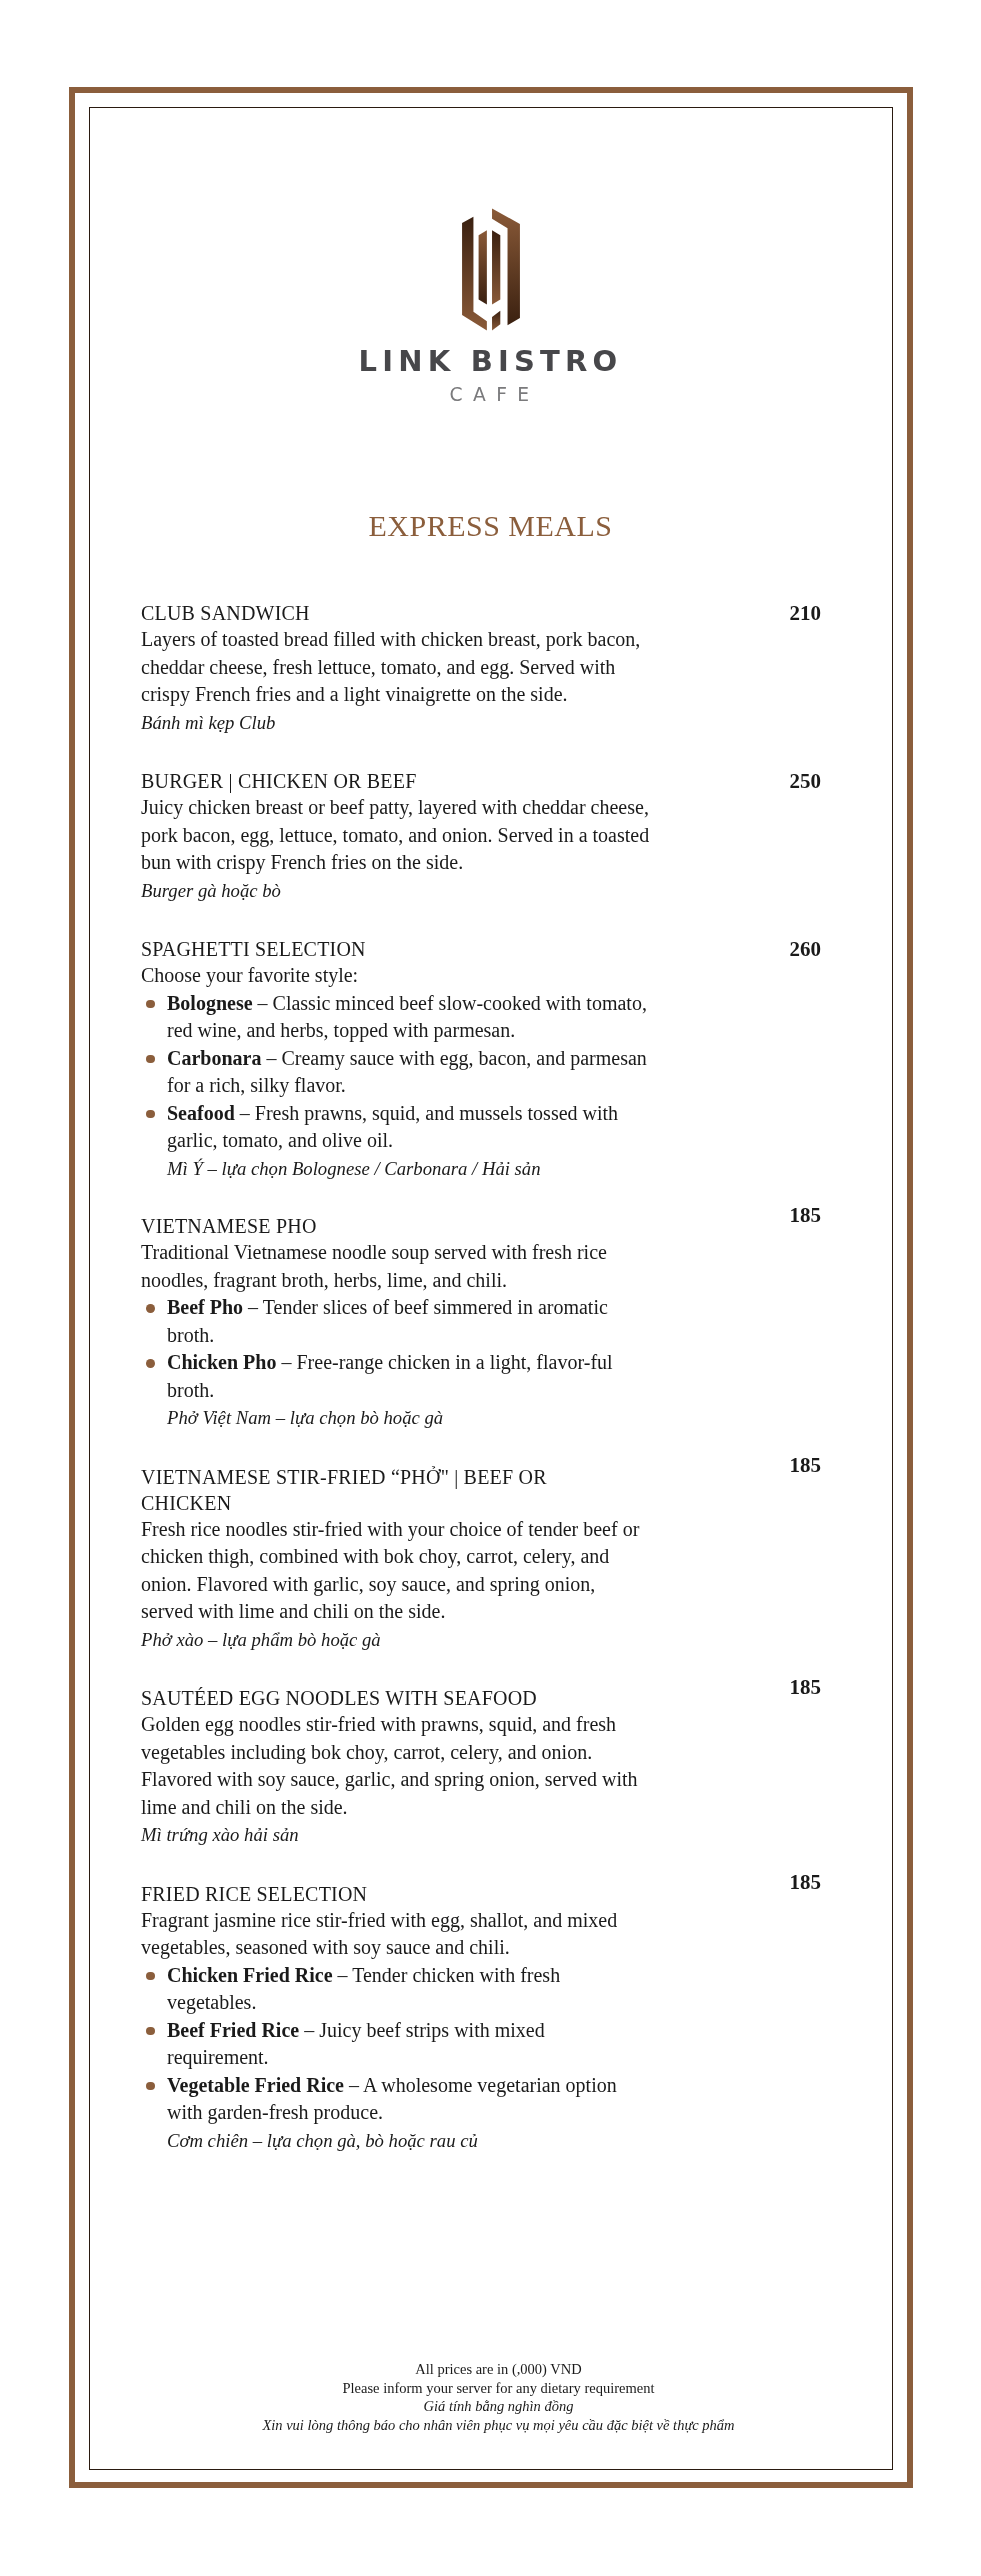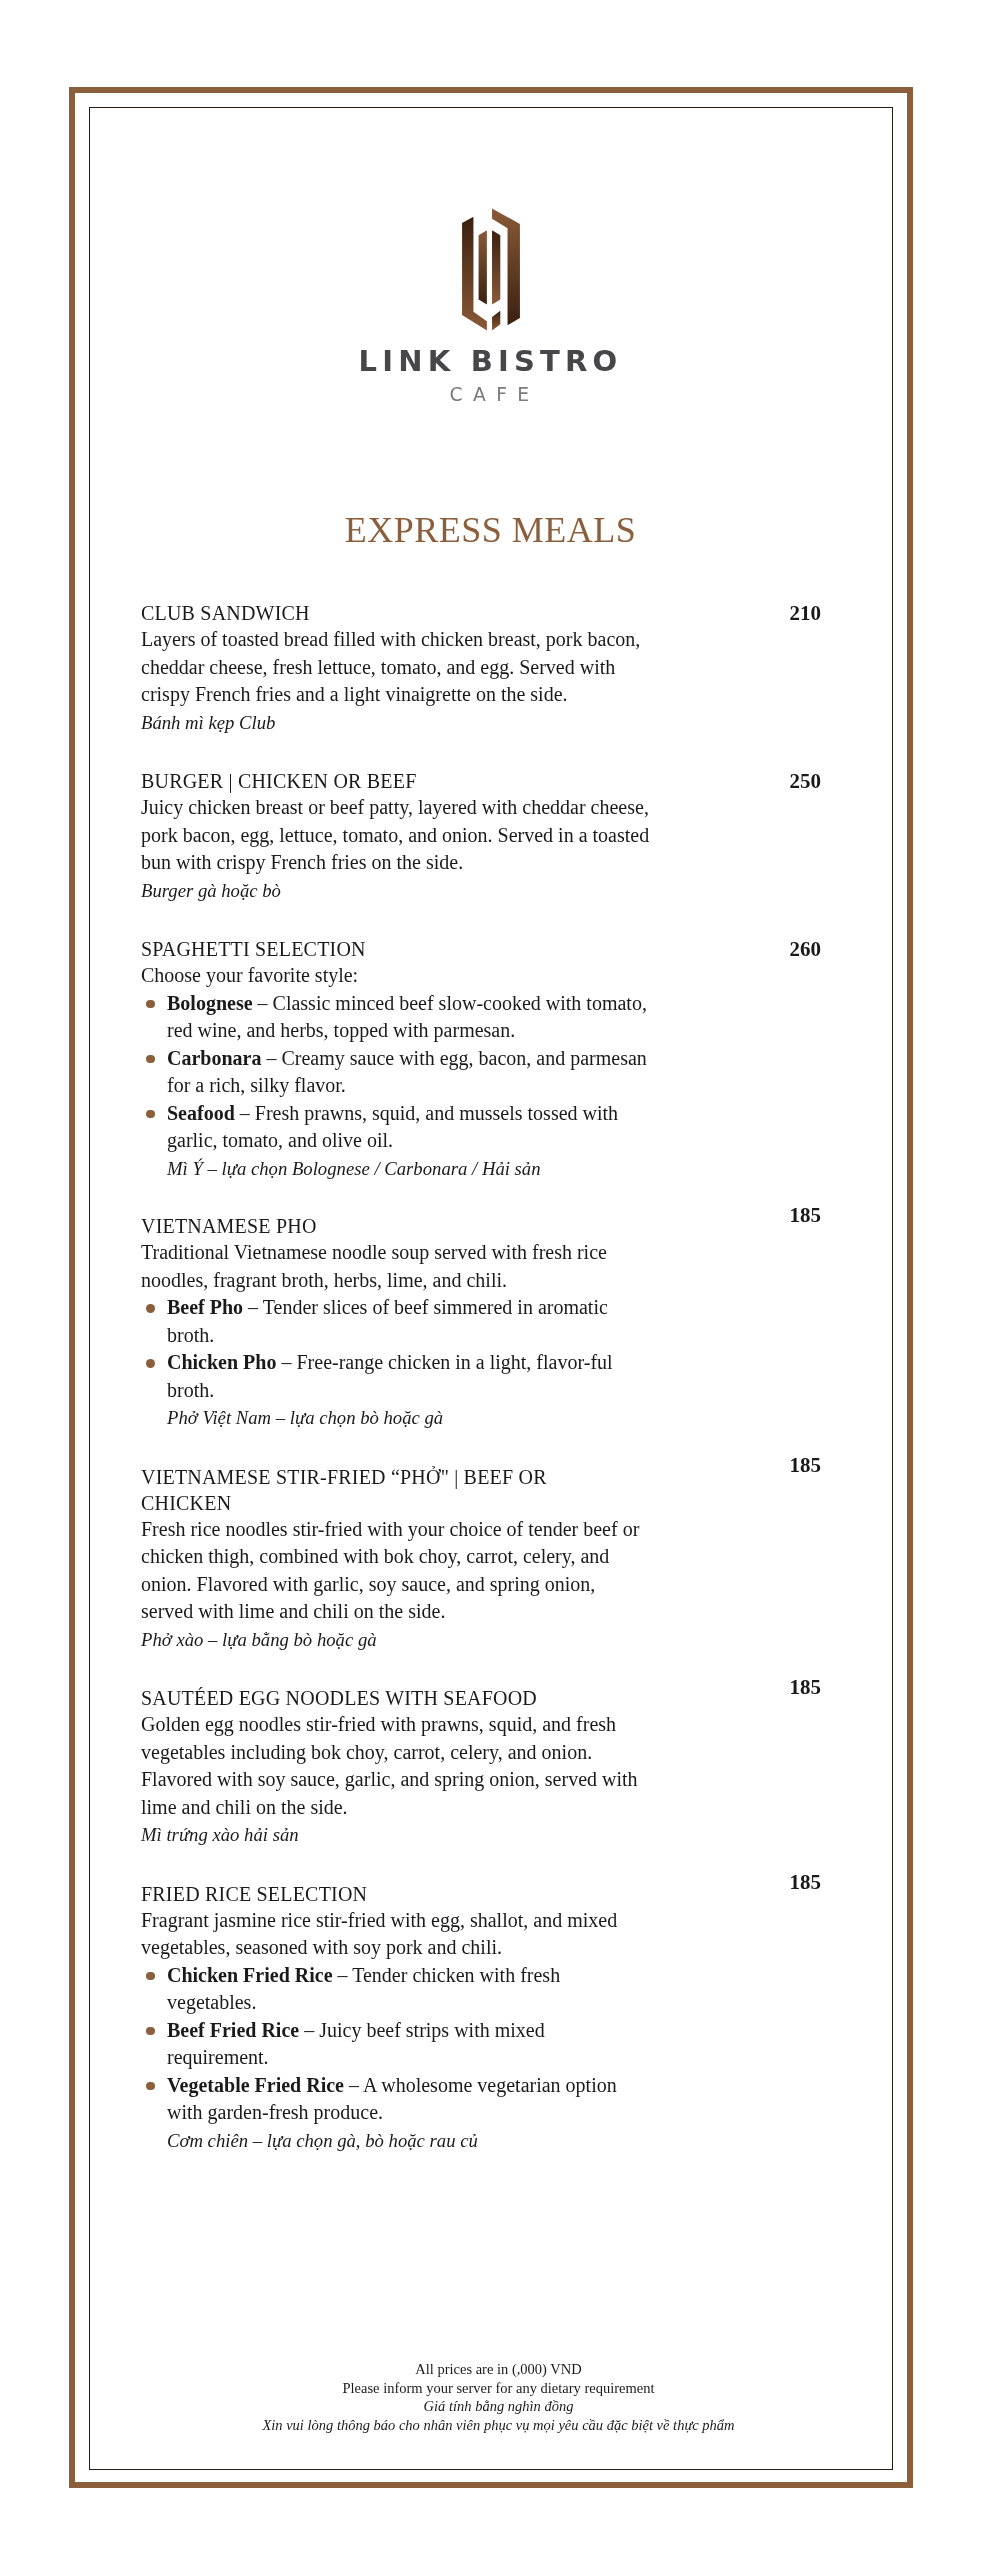--- a/index.html
+++ b/index.html
@@ -9,21 +9,21 @@
                    border: 6.2px solid #8B5E3C; }
     .inner-frame { position: absolute; left: 89px; top: 107px; width: 802px; height: 2361px;
                    border: 1.6px solid #2a1a10; }
     .logo { position: absolute; left: 0; top: 208px; width: 981px; text-align: center; }
     .logo svg { display: block; margin: 0 auto; }
     .brand-name { font-family: "DejaVu Sans", "Liberation Sans", sans-serif; font-weight: bold;
                   font-size: 29px; letter-spacing: 5.2px; color: #47474a; margin-top: 11.4px; }
     .brand-sub { font-family: "DejaVu Sans", "Liberation Sans", sans-serif; font-size: 18.7px;
                  letter-spacing: 10.4px; color: #7a7a7c; margin-top: 5.2px; padding-left: 8px; }
     .page-title { position: absolute; top: 509px; left: 0; width: 981px; text-align: center;
-                  font-size: 36px; color: #8B5E3C; letter-spacing: 0.5px; }
+                  font-size: 30px; color: #8B5E3C; letter-spacing: 0.5px; }
     .menu { position: absolute; left: 141px; top: 600px; width: 680px; }
     .item { position: relative; margin-bottom: 32px; }
     .item-title { font-size: 20px; font-weight: normal; text-transform: uppercase;
                   line-height: 26px; width: 519px; letter-spacing: 0.2px; }
     .item-price { position: absolute; right: 0; top: 0; font-size: 21px; font-weight: bold;
                   line-height: 26px; color: #1a1a1a; }
     .item-desc { font-size: 20px; line-height: 27.5px; width: 509px; color: #1a1a1a; }
     .item-viet { font-size: 18.7px; line-height: 27.5px; font-style: italic; color: #1a1a1a; }
     .options { list-style: none; margin: 0; padding: 0; }
     .option { position: relative; padding-left: 26px; font-size: 20px; line-height: 27.5px; width: 483px; }
@@ -116,34 +116,34 @@
         <span class="option-name">Chicken Pho</span><span> – Free-range chicken in a light, flavor-ful broth.</span>
       </li>
     </ul>
     <div class="item-viet viet-indent">Phở Việt Nam – lựa chọn bò hoặc gà</div>
   </div>
 
   <div class="item">
     <div class="item-price" style="top:-11.4px;">185</div>
     <div class="item-title" style="width:467px;">VIETNAMESE STIR-FRIED “PHỞ" | BEEF OR CHICKEN</div>
     <div class="item-desc">Fresh rice noodles stir-fried with your choice of tender beef or chicken thigh, combined with bok choy, carrot, celery, and onion. Flavored with garlic, soy sauce, and spring onion, served with lime and chili on the side.</div>
-    <div class="item-viet">Phở xào – lựa bằng bò hoặc gà</div>
+    <div class="item-viet">Phở xào – lựa phẩm bò hoặc gà</div>
   </div>
 
   <div class="item">
     <div class="item-price" style="top:-11.4px;">185</div>
     <div class="item-title">SAUTÉED EGG NOODLES WITH SEAFOOD</div>
     <div class="item-desc" style="width:519px;">Golden egg noodles stir-fried with prawns, squid, and fresh vegetables including bok choy, carrot, celery, and onion. Flavored with soy sauce, garlic, and spring onion, served with lime and chili on the side.</div>
     <div class="item-viet">Mì trứng xào hải sản</div>
   </div>
 
   <div class="item">
     <div class="item-price" style="top:-11.4px;">185</div>
     <div class="item-title">FRIED RICE SELECTION</div>
-    <div class="item-desc">Fragrant jasmine rice stir-fried with egg, shallot, and mixed vegetables, seasoned with soy pork and chili.</div>
+    <div class="item-desc">Fragrant jasmine rice stir-fried with egg, shallot, and mixed vegetables, seasoned with soy sauce and chili.</div>
     <ul class="options">
       <li class="option">
         <span class="bullet"></span>
         <span class="option-name">Chicken Fried Rice</span><span> – Tender chicken with fresh vegetables.</span>
       </li>
       <li class="option">
         <span class="bullet"></span>
         <span class="option-name">Beef Fried Rice</span><span> – Juicy beef strips with mixed requirement.</span>
       </li>
       <li class="option">

